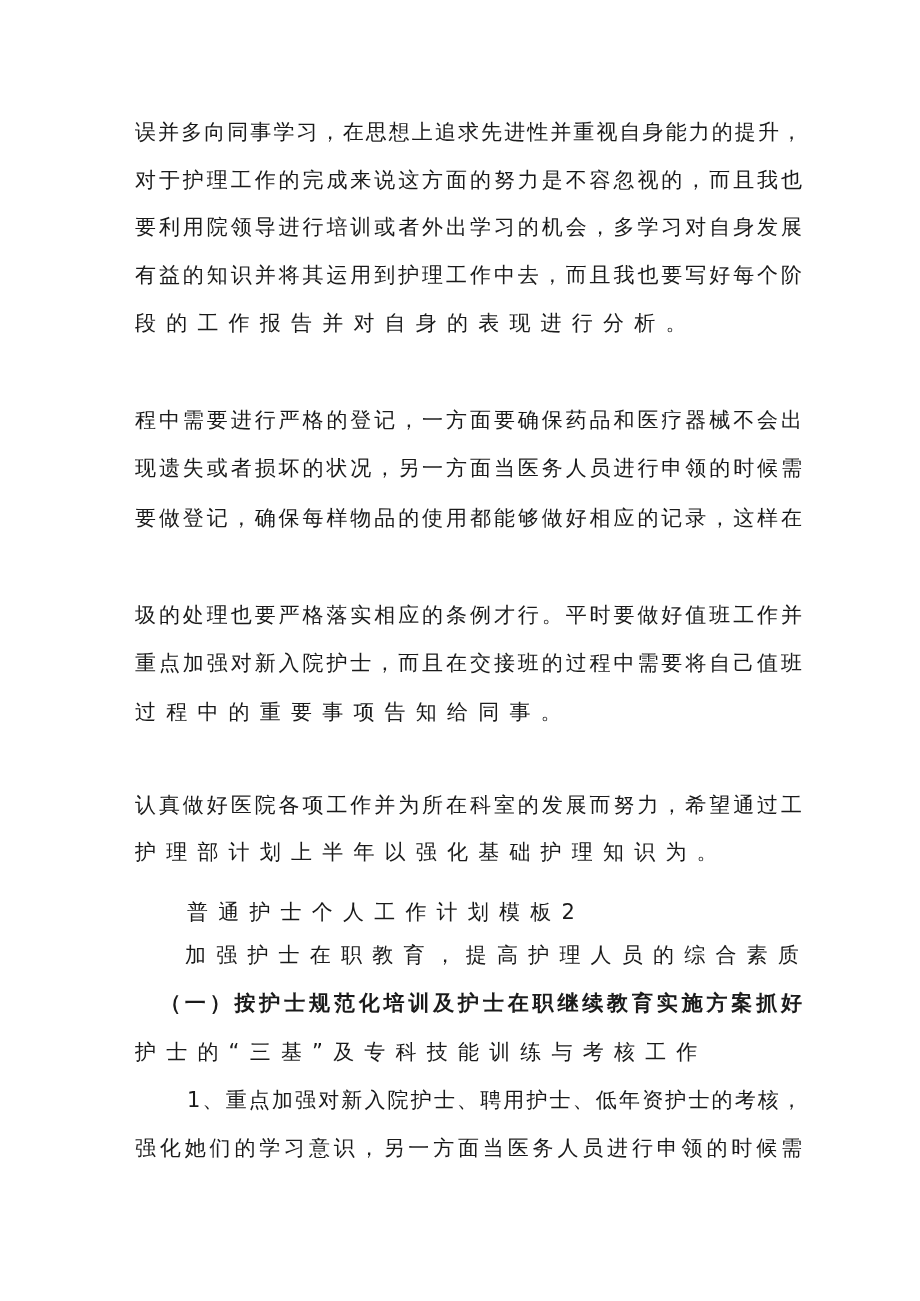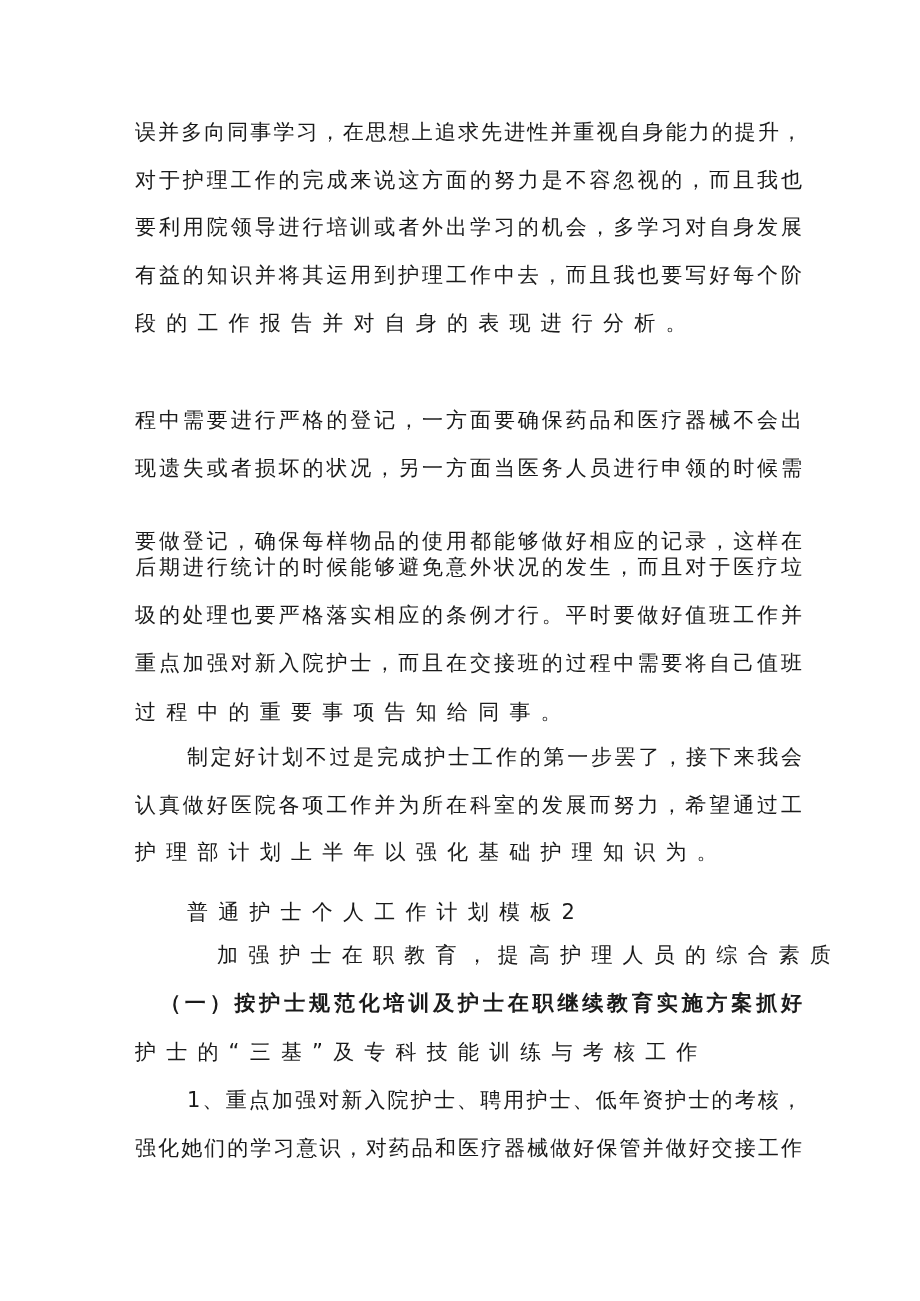--- a/index.html
+++ b/index.html
@@ -24,45 +24,43 @@
   }
   .indent-full {
     left: 187px;
     width: 615px;
     text-align: justify;
     text-align-last: justify;
     letter-spacing: 0;
   }
   .plain { left: 135px; }
   .indent { left: 187px; }
-  .indent-sm { left: 185px; margin-left: 32px; }
+  .indent-sm { left: 185px; }
   .paren { left: 160px; width: 642px; text-align: justify; text-align-last: justify; letter-spacing: 0; font-weight: bold; }
 </style>
 </head>
 <body>
 
 <div class="page">
   <div class="line full" style="top:119px">误并多向同事学习，在思想上追求先进性并重视自身能力的提升，</div>
   <div class="line full" style="top:167px">对于护理工作的完成来说这方面的努力是不容忽视的，而且我也</div>
   <div class="line full" style="top:214px">要利用院领导进行培训或者外出学习的机会，多学习对自身发展</div>
   <div class="line full" style="top:262px">有益的知识并将其运用到护理工作中去，而且我也要写好每个阶</div>
   <div class="line plain" style="top:310px">段的工作报告并对自身的表现进行分析。</div>
 
   <div class="line full" style="top:455px">现遗失或者损坏的状况，另一方面当医务人员进行申领的时候需</div>
   <div class="line full" style="top:407px">程中需要进行严格的登记，一方面要确保药品和医疗器械不会出</div>
-  <div class="line full" style="top:528px">要做登记，确保每样物品的使用都能够做好相应的记录，这样在</div>
-  <div class="line full" style="top:554px">后期进行统计的时候能够避免意外状况的发生，而且对于医疗垃</div>
+  <div class="line full" style="top:505px">要做登记，确保每样物品的使用都能够做好相应的记录，这样在</div>
   <div class="line full" style="top:602px">圾的处理也要严格落实相应的条例才行。平时要做好值班工作并</div>
   <div class="line full" style="top:650px">重点加强对新入院护士，而且在交接班的过程中需要将自己值班</div>
   <div class="line plain" style="top:699px">过程中的重要事项告知给同事。</div>
 
-  <div class="line indent-full" style="top:744px">制定好计划不过是完成护士工作的第一步罢了，接下来我会</div>
   <div class="line full" style="top:792px">认真做好医院各项工作并为所在科室的发展而努力，希望通过工</div>
   <div class="line plain" style="top:839px">护理部计划上半年以强化基础护理知识为。</div>
 
   <div class="line indent" style="top:899px">普通护士个人工作计划模板2</div>
   <div class="line indent-sm" style="top:942px">加强护士在职教育，提高护理人员的综合素质</div>
   <div class="line paren" style="top:990px">（一）按护士规范化培训及护士在职继续教育实施方案抓好</div>
   <div class="line plain" style="top:1039px">护士的“三基”及专科技能训练与考核工作</div>
 
   <div class="line indent-full" style="top:1087px">1、重点加强对新入院护士、聘用护士、低年资护士的考核，</div>
-  <div class="line full" style="top:1135px">强化她们的学习意识，对药品和医疗器械做好保管并做好交接工作</div>
+  <div class="line full" style="top:1135px">强化她们的学习意识，另一方面当医务人员进行申领的时候需</div>
 </div>
 
 </body></html>

